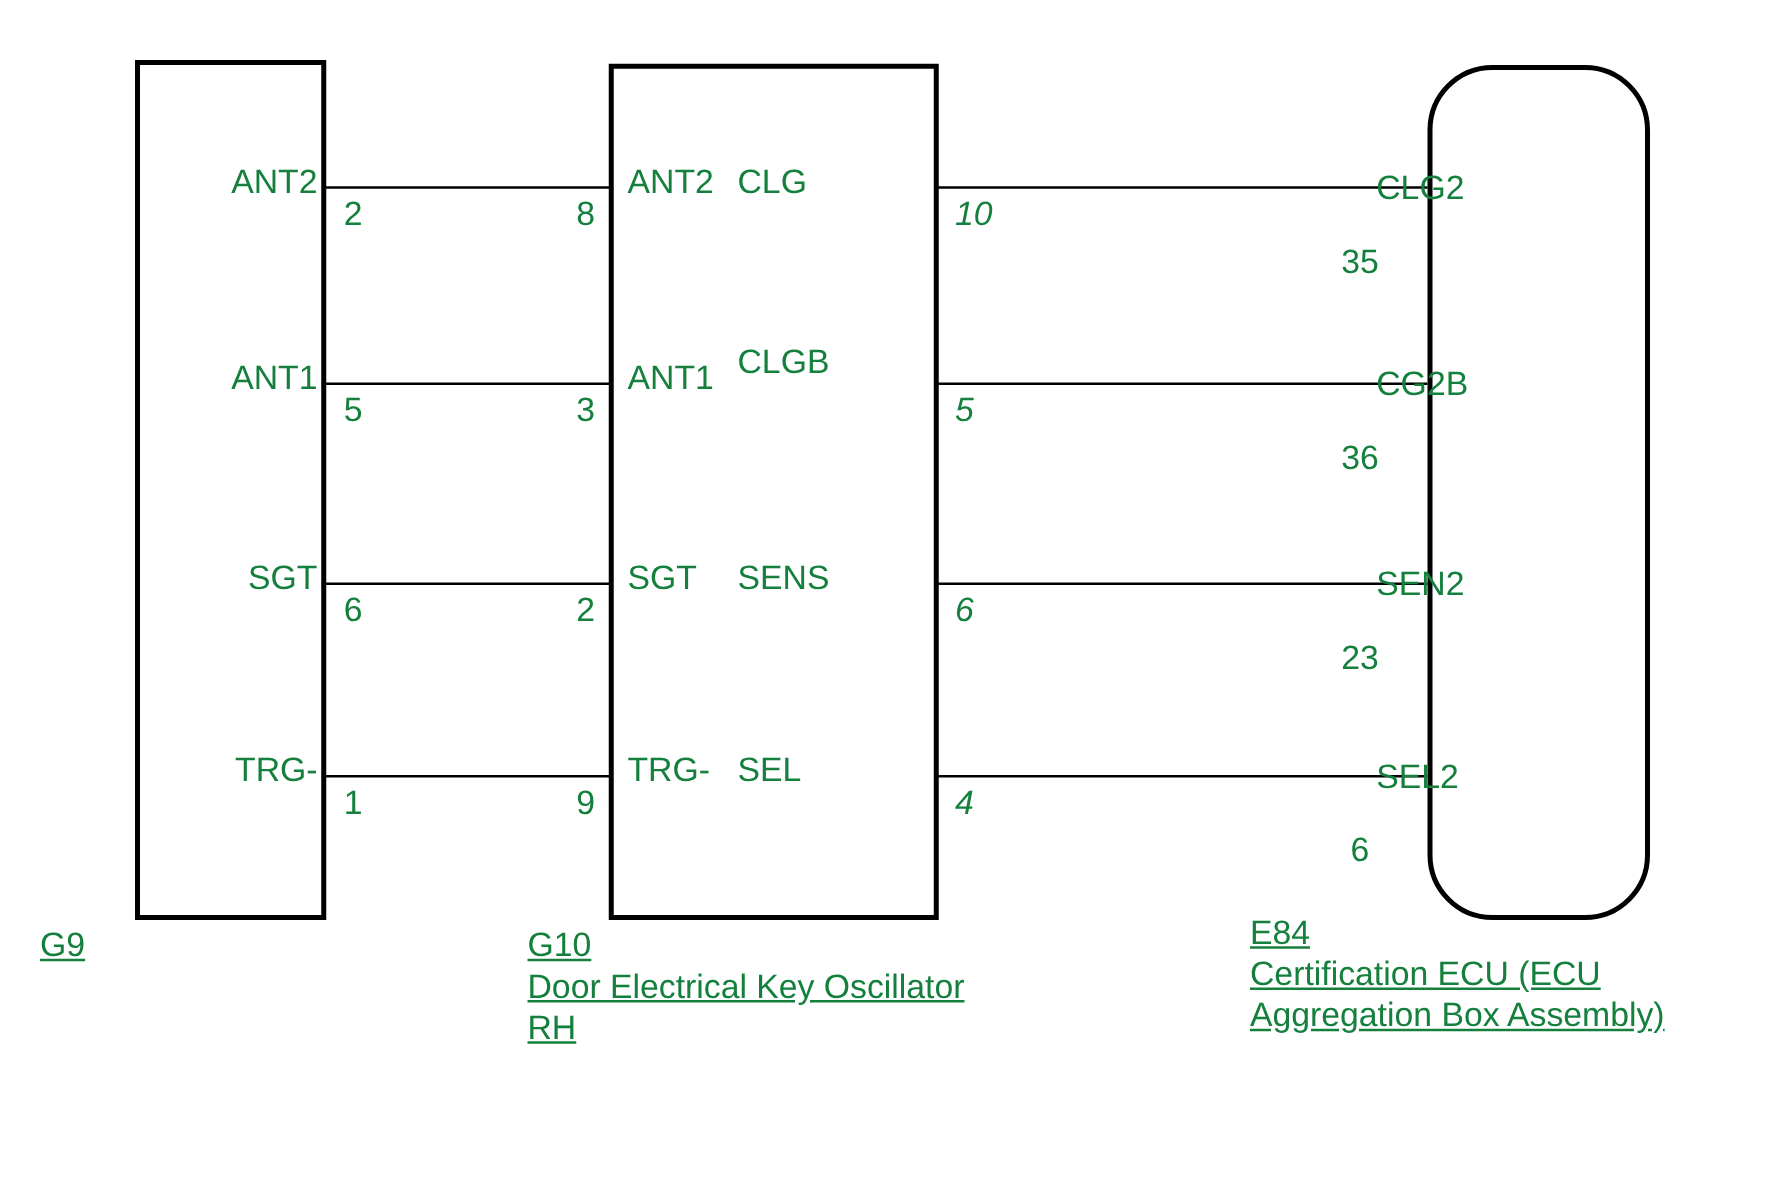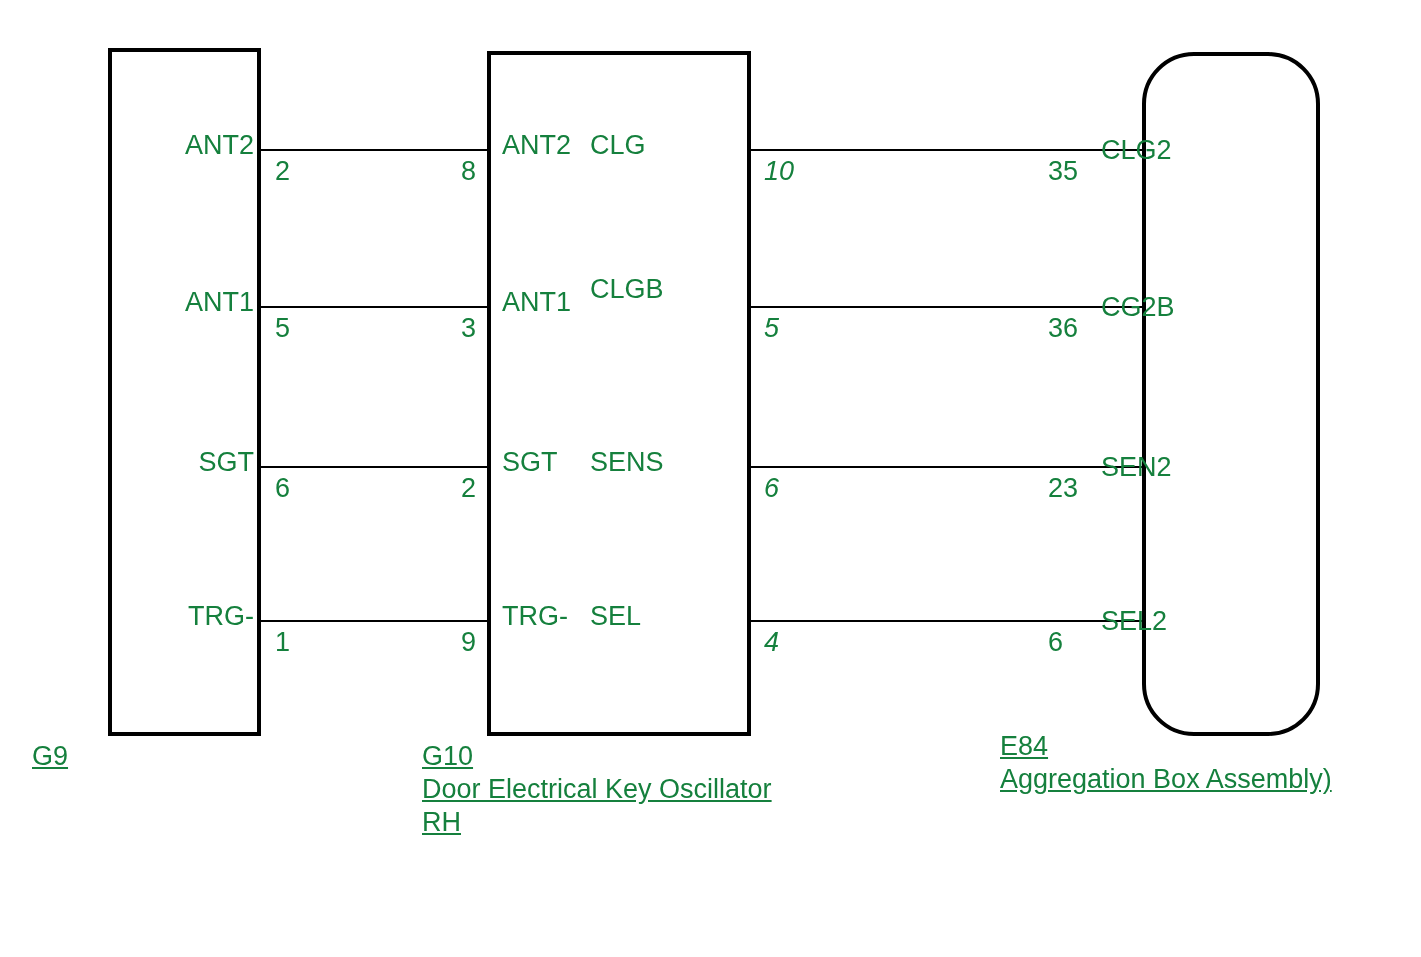--- a/index.html
+++ b/index.html
@@ -39,21 +39,21 @@
 
   .num {
     position: absolute;
     font-size: 27px;
     line-height: 34px;
     white-space: nowrap;
   }
   .num-l-from { left: 275px; }
   .num-l-to   { left: 420px; width: 56px; text-align: right; }
   .num-r-from { left: 764px; font-style: italic; }
-  .num-r-to   { left: 1048px; width: 80px; text-align: left; }
+  .num-r-to   { left: 1048px; width: 80px; text-align: center; margin-top: 38px; }
 
   .caption {
     position: absolute;
     font-size: 27px;
     line-height: 33px;
     white-space: nowrap;
     text-decoration: underline;
   }
 </style>
 </head>
@@ -118,16 +118,17 @@
   </div>
 
   <div class="caption" style="left:422px; top:740px">
     <div>G10</div>
     <div>Door Electrical Key Oscillator</div>
     <div>RH</div>
   </div>
 
   <div class="caption" style="left:1000px; top:730px">
     <div>E84</div>
+    <div>Certification ECU (ECU</div>
     <div>Aggregation Box Assembly)</div>
   </div>
 
 </div>
 
 </body></html>

